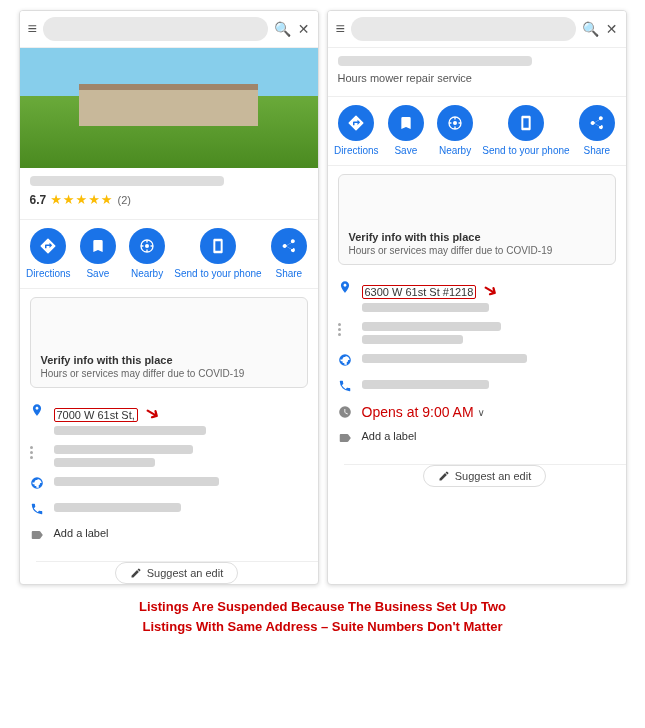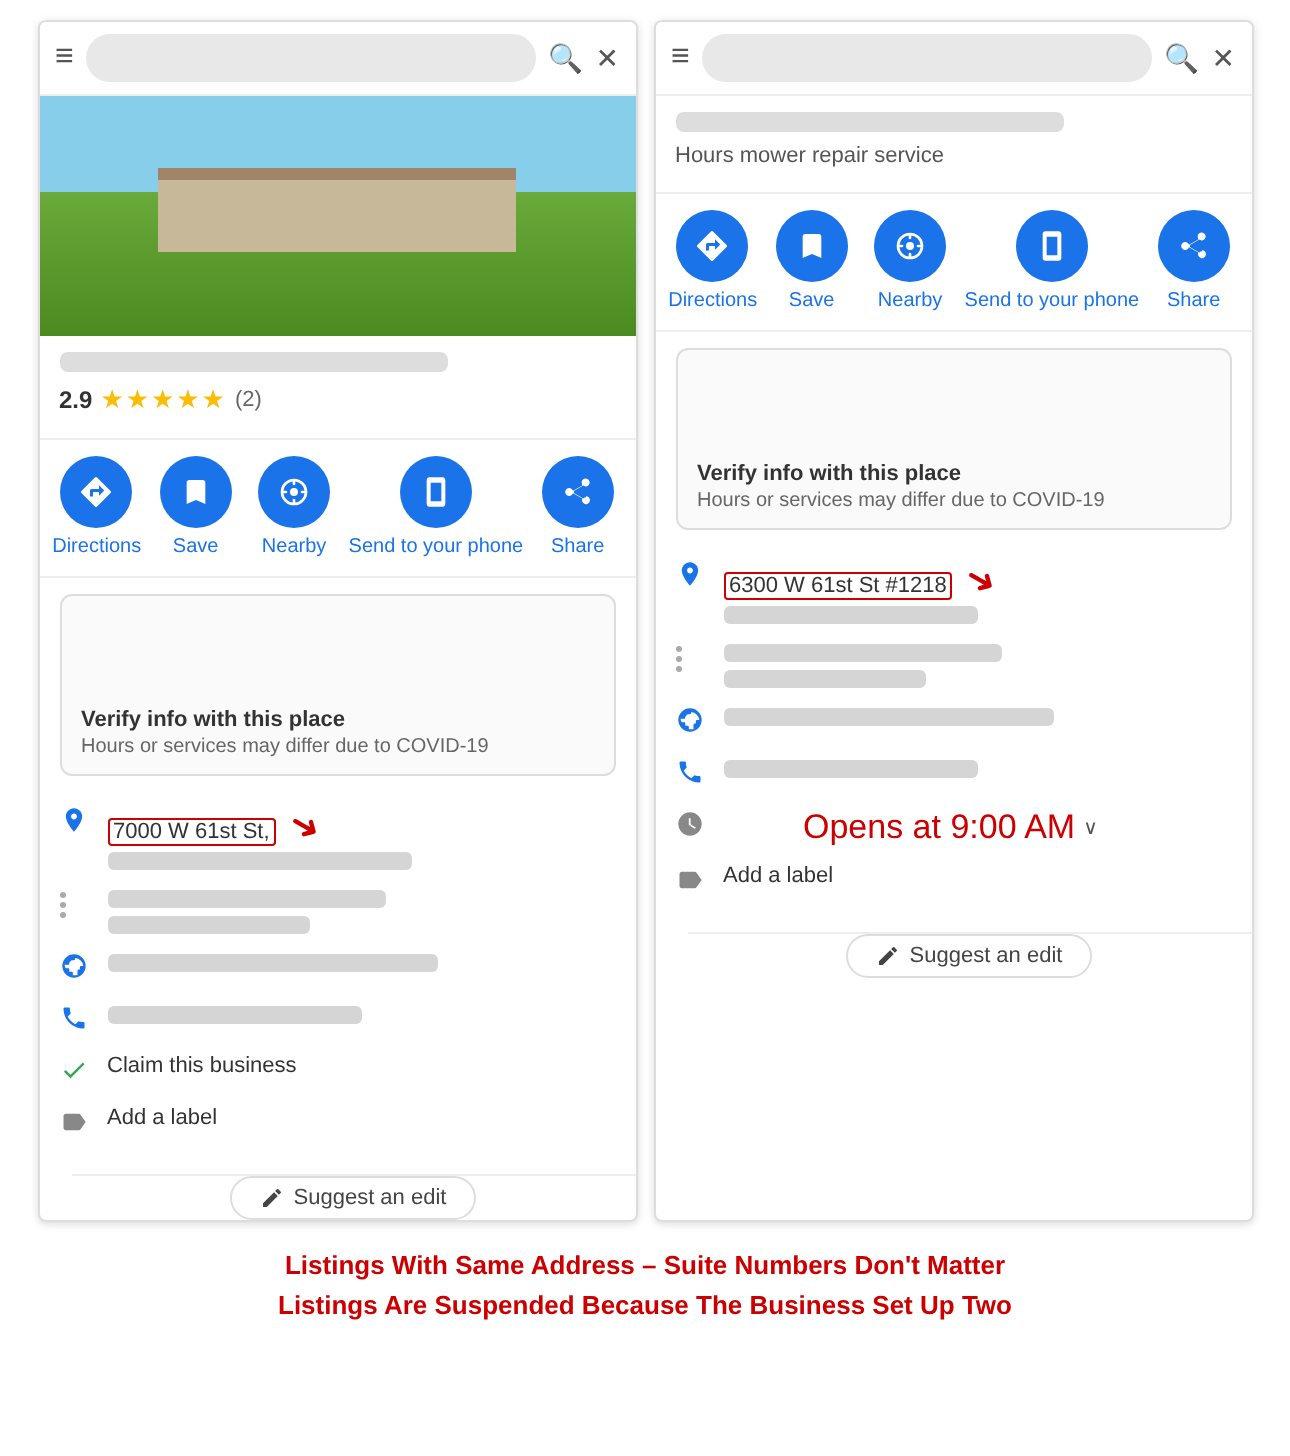--- a/index.html
+++ b/index.html
@@ -260,23 +260,22 @@
       gap: 5px;
       background: #fff;
     }
     
     .opens-row {
       display: flex;
       align-items: center;
       gap: 4px;
     }
     .opens-text {
-      font-size: 17px;
+      font-size: 14px;
       color: #cc0000;
-      margin-left: 40px;
     }
     .chevron-icon {
       font-size: 10px;
       color: #555;
     }
     
     .bottom-caption {
       margin-top: 12px;
       text-align: center;
       width: 100%;
@@ -317,21 +316,21 @@
       <span class="header-close-icon">✕</span>
     </div>
 
     <div class="panel-photo">
       <div class="photo-placeholder photo-outdoor"></div>
     </div>
 
     <div class="panel-info">
       <div class="business-name-bar"></div>
       <div class="rating-row">
-        <span class="rating-number">2.9</span>
+        <span class="rating-number">6.7</span>
         <span class="stars">★★★★★</span>
         <span class="review-count">(2)</span>
       </div>
     </div>
 
     <div class="action-buttons">
       <div class="action-btn">
         <div class="action-btn-circle">
           <svg width="18" height="18" viewBox="0 0 24 24" fill="white">
               <path d="M21.71 11.29l-9-9a1 1 0 0 0-1.42 0l-9 9a1 1 0 0 0 0 1.42l9 9a1 1 0 0 0 1.42 0l9-9a1 1 0 0 0 0-1.42zM14 14.5V12h-4v3H8v-4a1 1 0 0 1 1-1h5V7.5l3.5 3.5-3.5 3.5z"></path>
@@ -421,28 +420,20 @@
         <span class="detail-icon blue">
           <svg width="14" height="14" viewBox="0 0 24 24" fill="#1a73e8">
               <path d="M6.62 10.79a15.053 15.053 0 0 0 6.59 6.59l2.2-2.2a1 1 0 0 1 1.01-.24c1.12.37 2.33.57 3.58.57a1 1 0 0 1 1 1V20a1 1 0 0 1-1 1A17 17 0 0 1 3 4a1 1 0 0 1 1-1h3.5a1 1 0 0 1 1 1c0 1.25.2 2.45.57 3.58a1 1 0 0 1-.25 1.01l-2.2 2.2z"></path>
             </svg>
         </span>
         <div style="flex:1;">
           <div class="blur-bar" style="width:50%;"></div>
         </div>
       </div>
 
-      <div class="detail-row">
-        <span class="detail-icon green">
-          <svg width="14" height="14" viewBox="0 0 24 24" fill="#34a853">
-              <path d="M9 16.17L4.83 12l-1.42 1.41L9 19 21 7l-1.41-1.41L9 16.17z"></path>
-            </svg>
-        </span>
-        <span class="claim-text">Claim this business</span>
-      </div>
 
       <div class="detail-row">
         <span class="detail-icon gray">
           <svg width="14" height="14" viewBox="0 0 24 24" fill="#888">
               <path d="M17.63 5.84C17.27 5.33 16.67 5 16 5L5 5.01C3.9 5.01 3 5.9 3 7v10c0 1.1.9 1.99 2 1.99L16 19c.67 0 1.27-.33 1.63-.84L22 12l-4.37-6.16z"></path>
             </svg>
         </span>
         <span class="add-label-text">Add a label</span>
       </div>
 
@@ -600,15 +591,15 @@
             <path d="M3 17.25V21h3.75L17.81 9.94l-3.75-3.75L3 17.25zM20.71 7.04a1 1 0 0 0 0-1.41l-2.34-2.34a1 1 0 0 0-1.41 0l-1.83 1.83 3.75 3.75 1.83-1.83z"></path>
           </svg>
         <span>Suggest an edit</span>
       </button>
     </div>
   </div>
 
 </div>
 
 <div class="bottom-caption">
+  <div class="caption-text">Listings Are Suspended Because The Business Set Up Two</div>
   <div class="caption-text">Listings With Same Address – Suite Numbers Don't Matter</div>
-  <div class="caption-text">Listings Are Suspended Because The Business Set Up Two</div>
 </div>
 
 </body></html>

